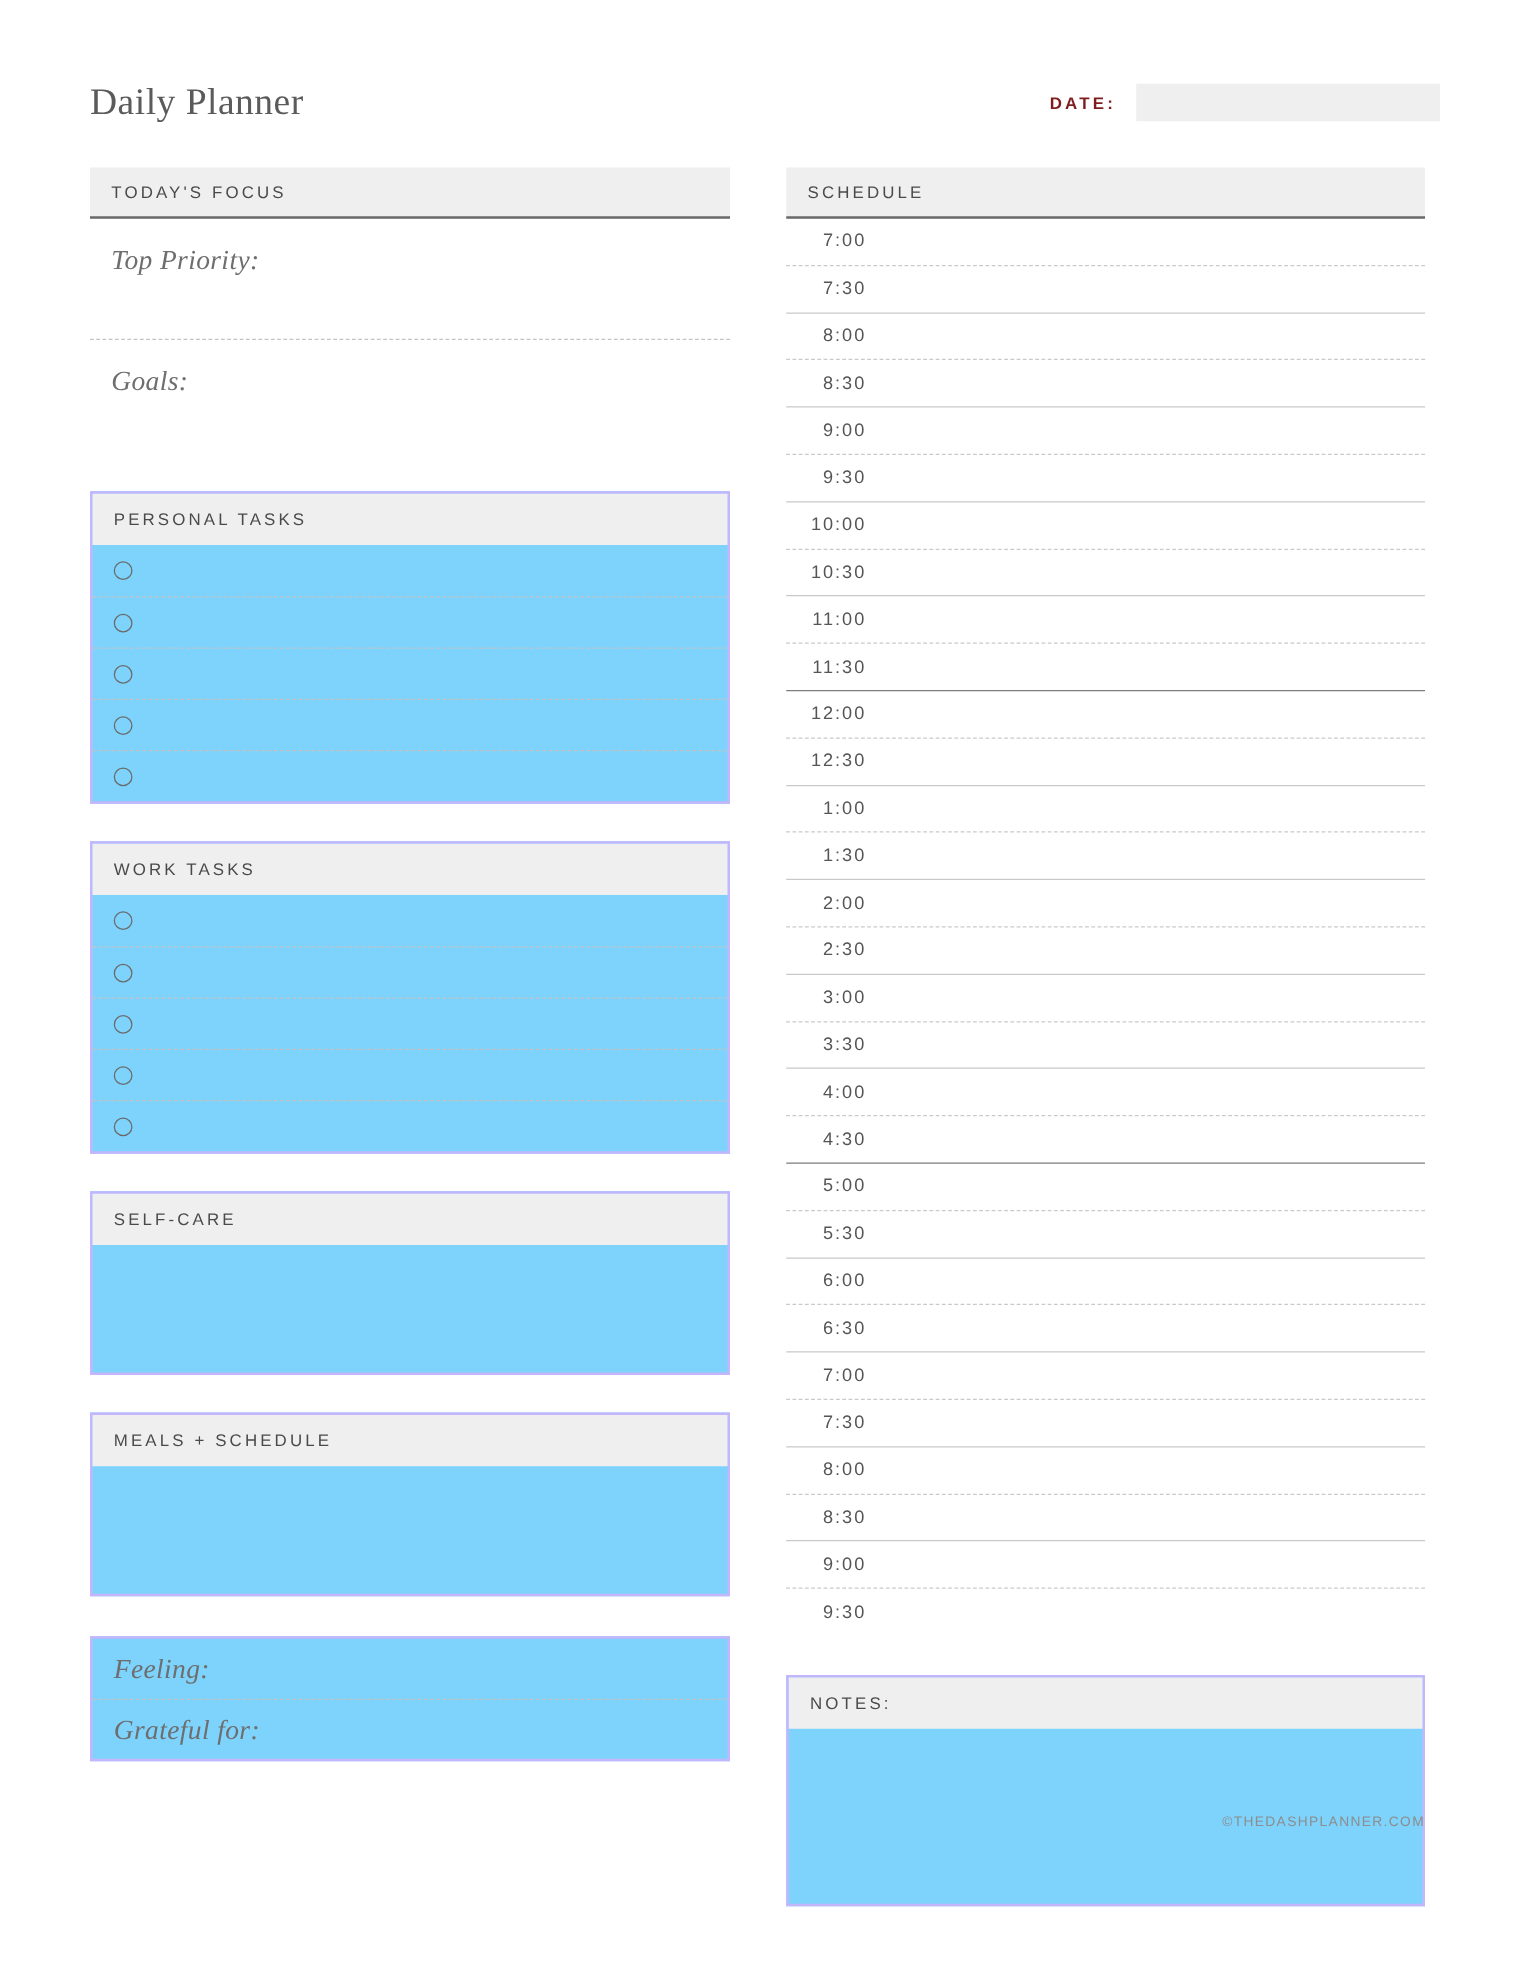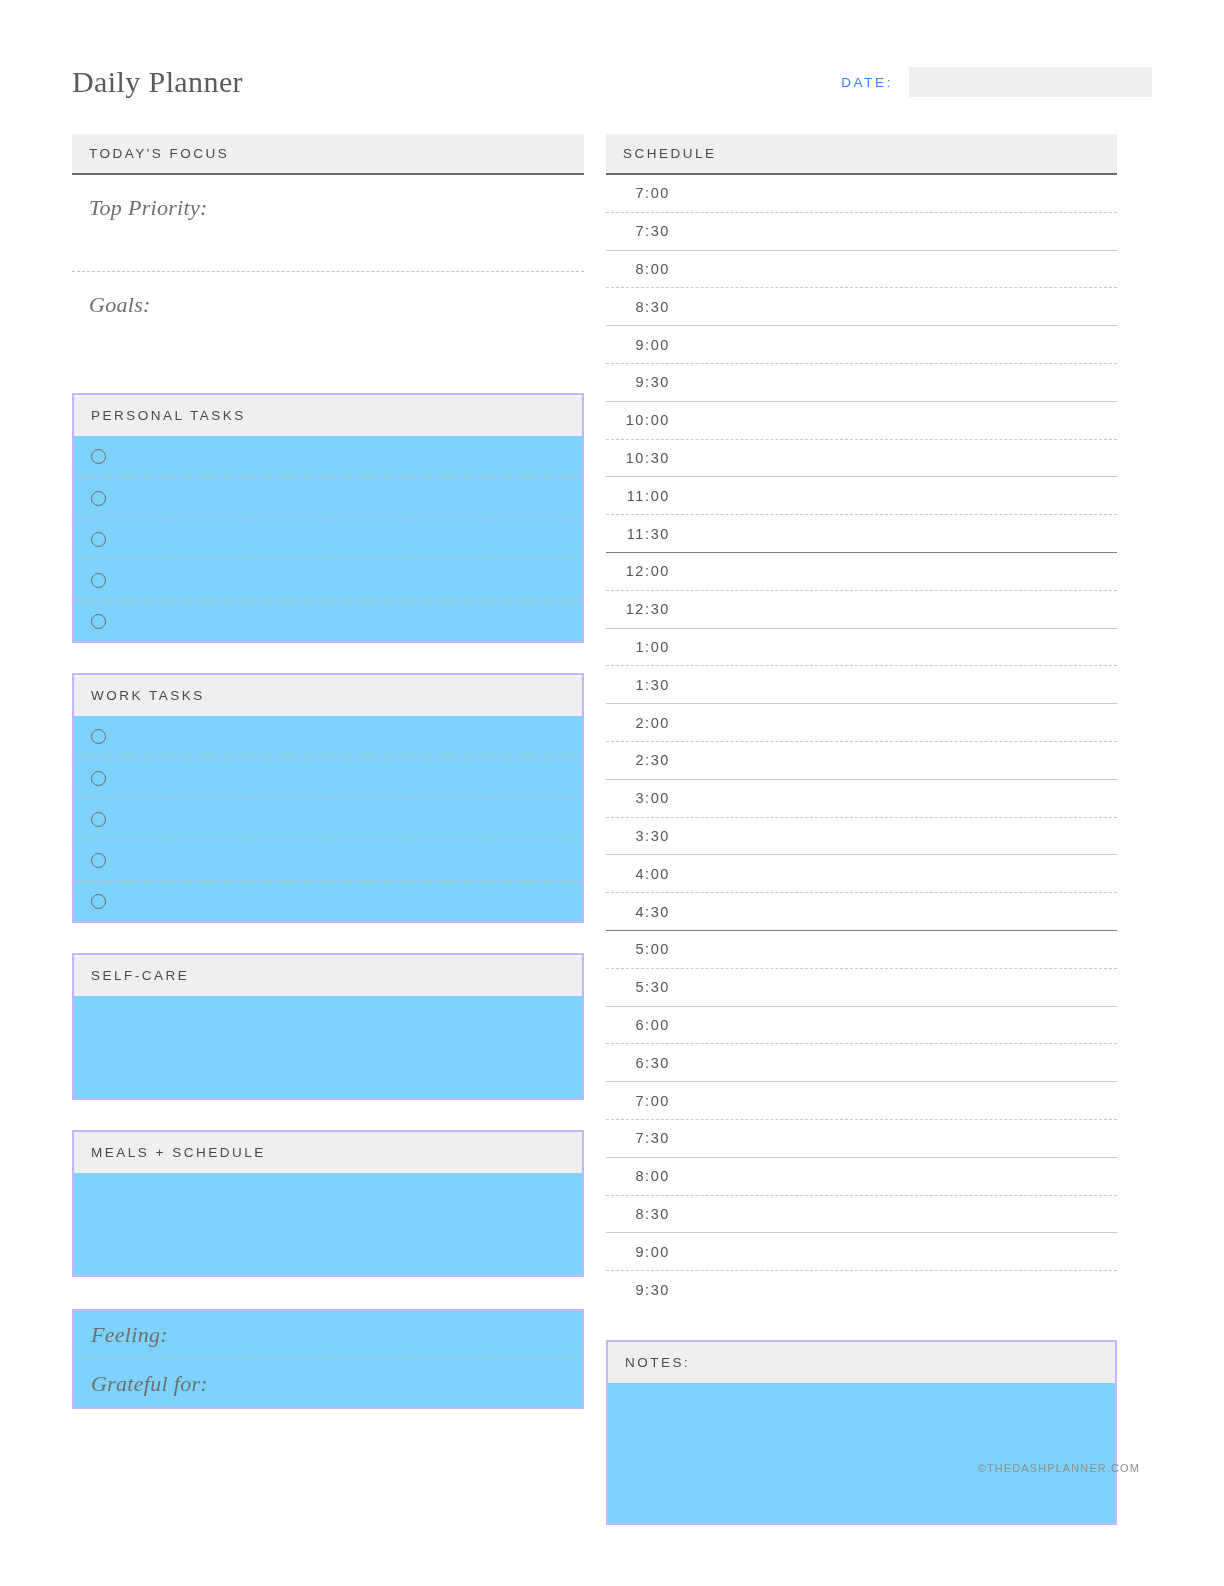--- a/index.html
+++ b/index.html
@@ -41,33 +41,33 @@
   }
   .date-wrap {
     display: flex;
     align-items: center;
     gap: 16px;
     margin-right: -12px;
   }
   .date-label {
     font-size: 13.5px;
     letter-spacing: 2.6px;
-    color: #3b82f6;
-    font-weight: 400;
+    color: #7f1d1d;
+    font-weight: 700;
   }
   .date-box {
     width: 243px;
     height: 30px;
     background: #efefef;
   }
 
   
   .columns {
     display: flex;
-    gap: 22px;
+    gap: 45px;
     align-items: flex-start;
   }
   .col-left  { width: 512px; flex: none; }
   .col-right { width: 511px; flex: none; }
 
   
   .bar {
     background: #efefef;
     height: 41px;
     display: flex;
@@ -151,21 +151,21 @@
   .sep-solid  { border-top: 1px solid #c9c9c9; }
   .sep-bold   { border-top: 1.6px solid #7d7d7d; }
 
   
   .notes-body { height: 140px; }
 
   
   .footer {
     position: absolute;
     right: 84px;
-    bottom: 20px;
+    bottom: 30px;
     font-size: 11px;
     letter-spacing: 1.1px;
     color: #8d8d8d;
   }
 
   .gap-sm { height: 26px; }
   .gap-md { height: 30px; }
   .gap-lg { height: 32px; }
 </style>
 </head>

